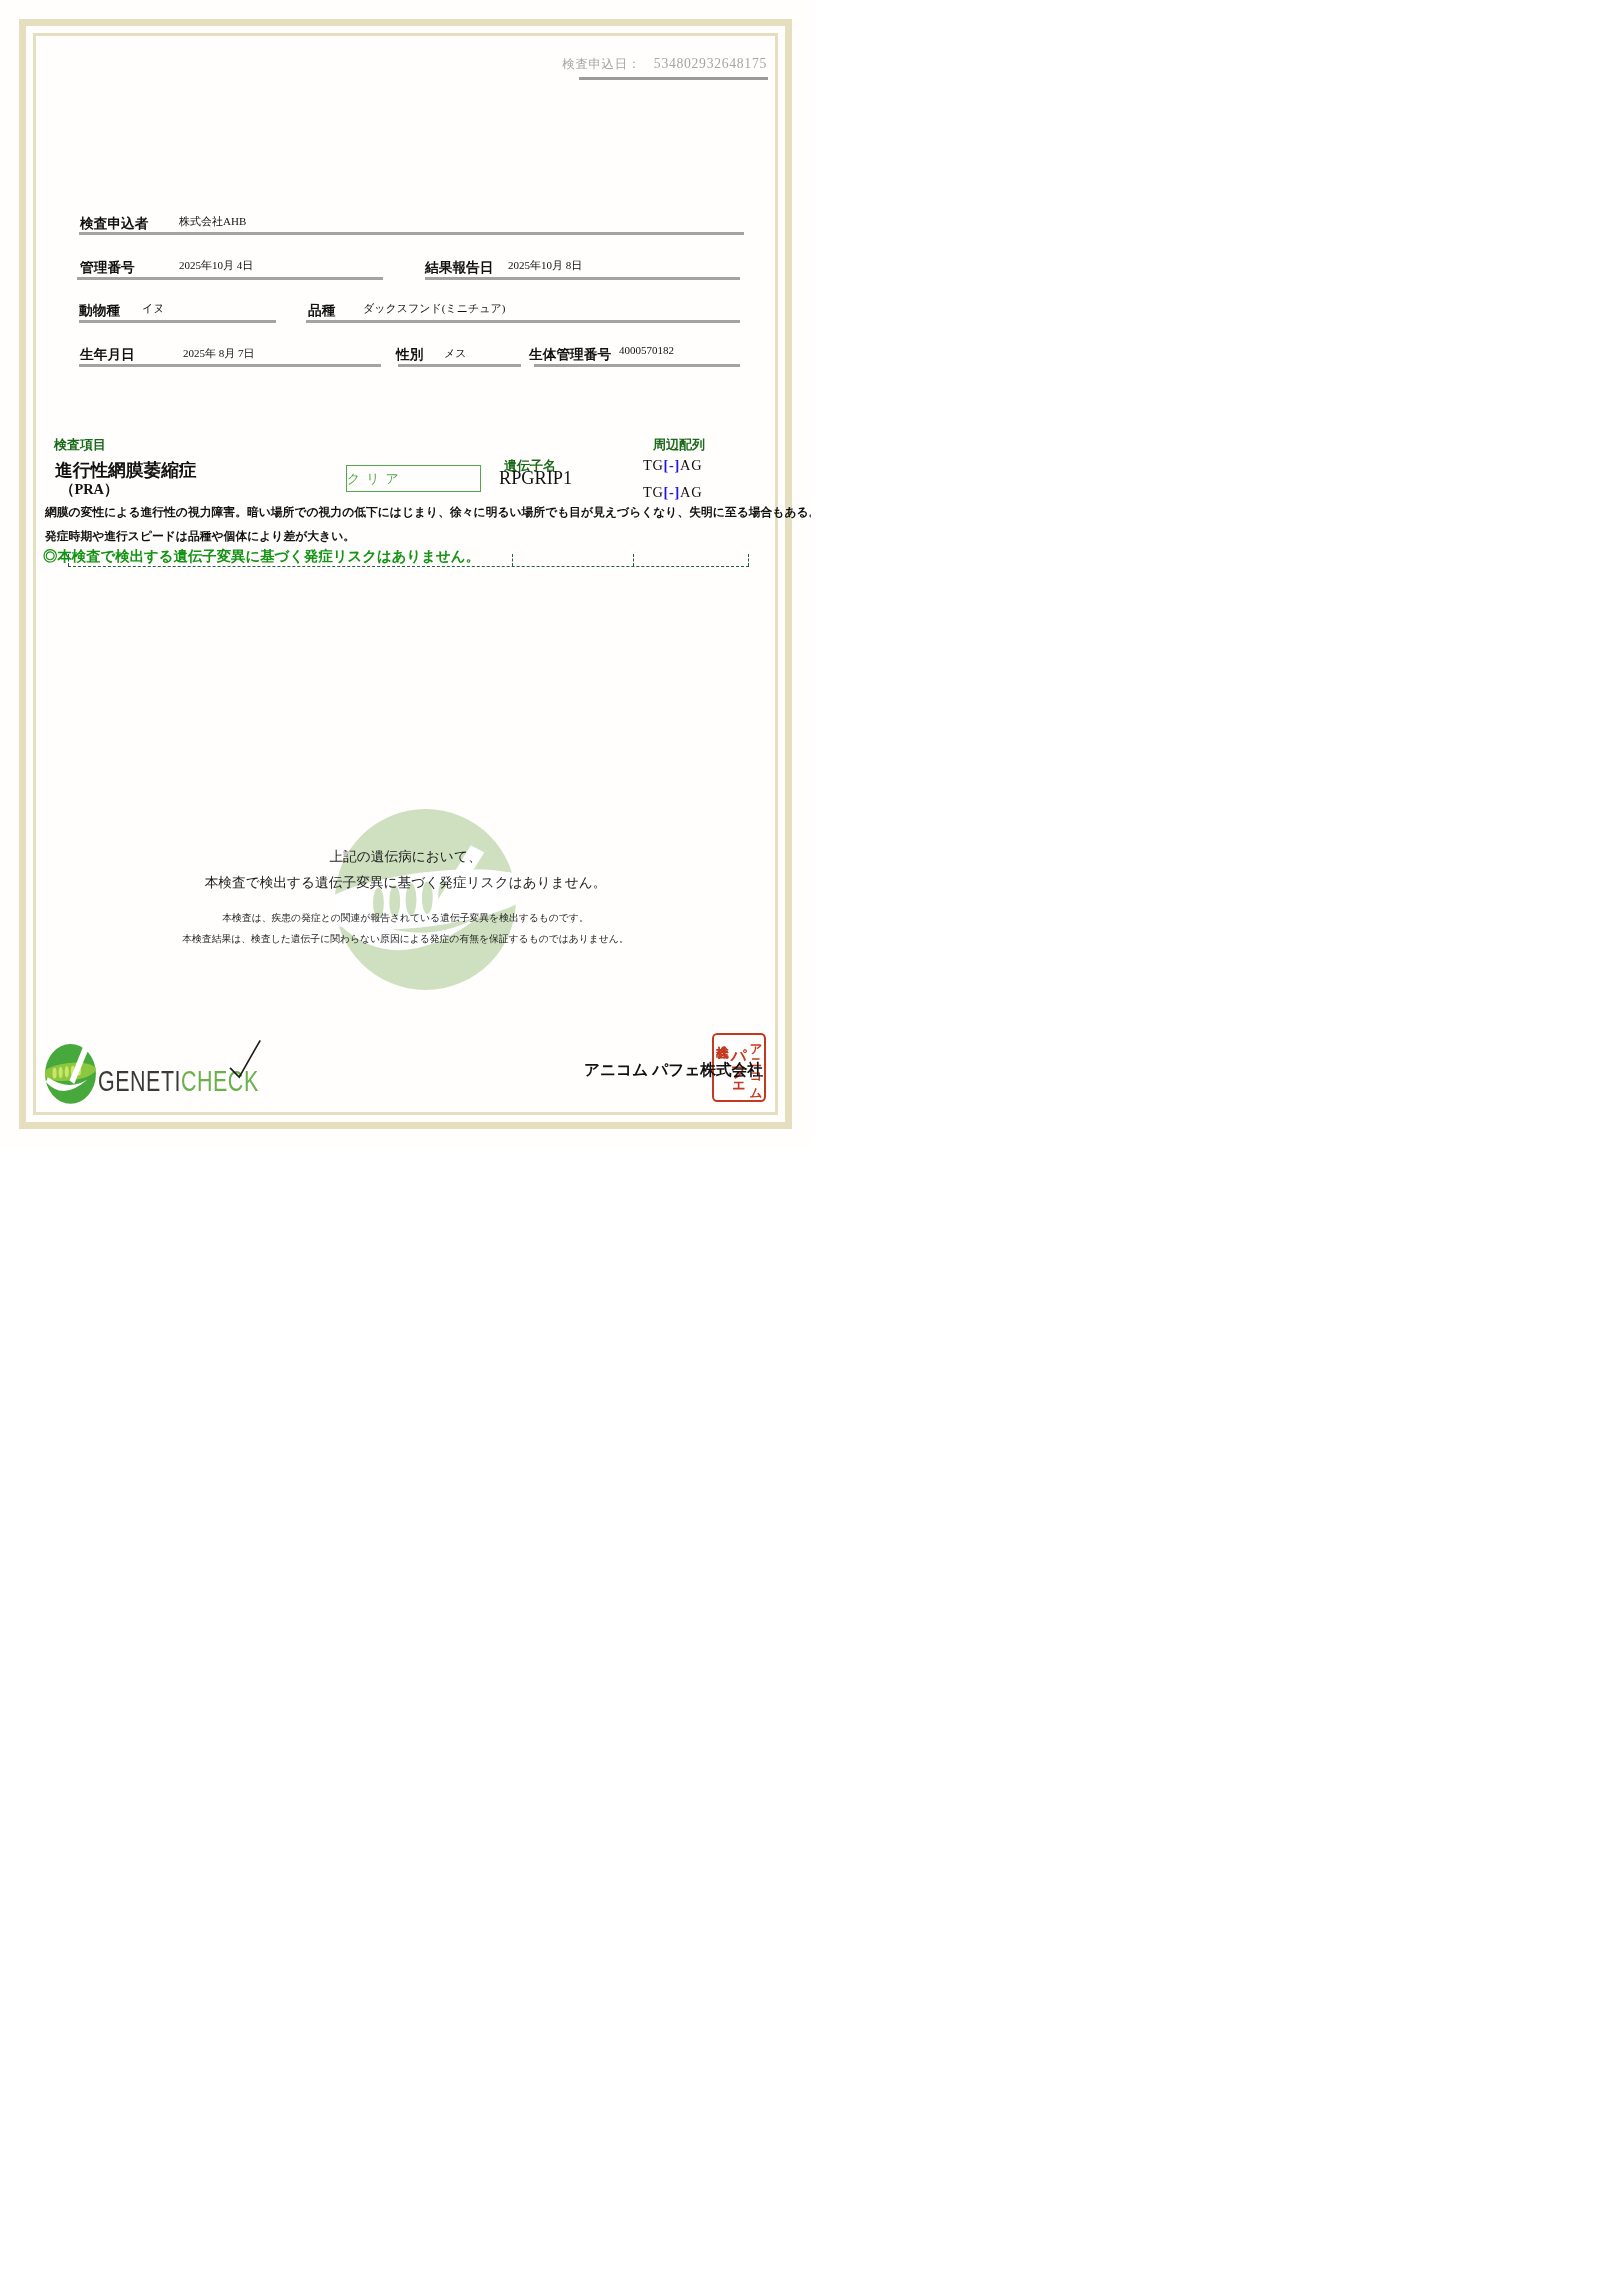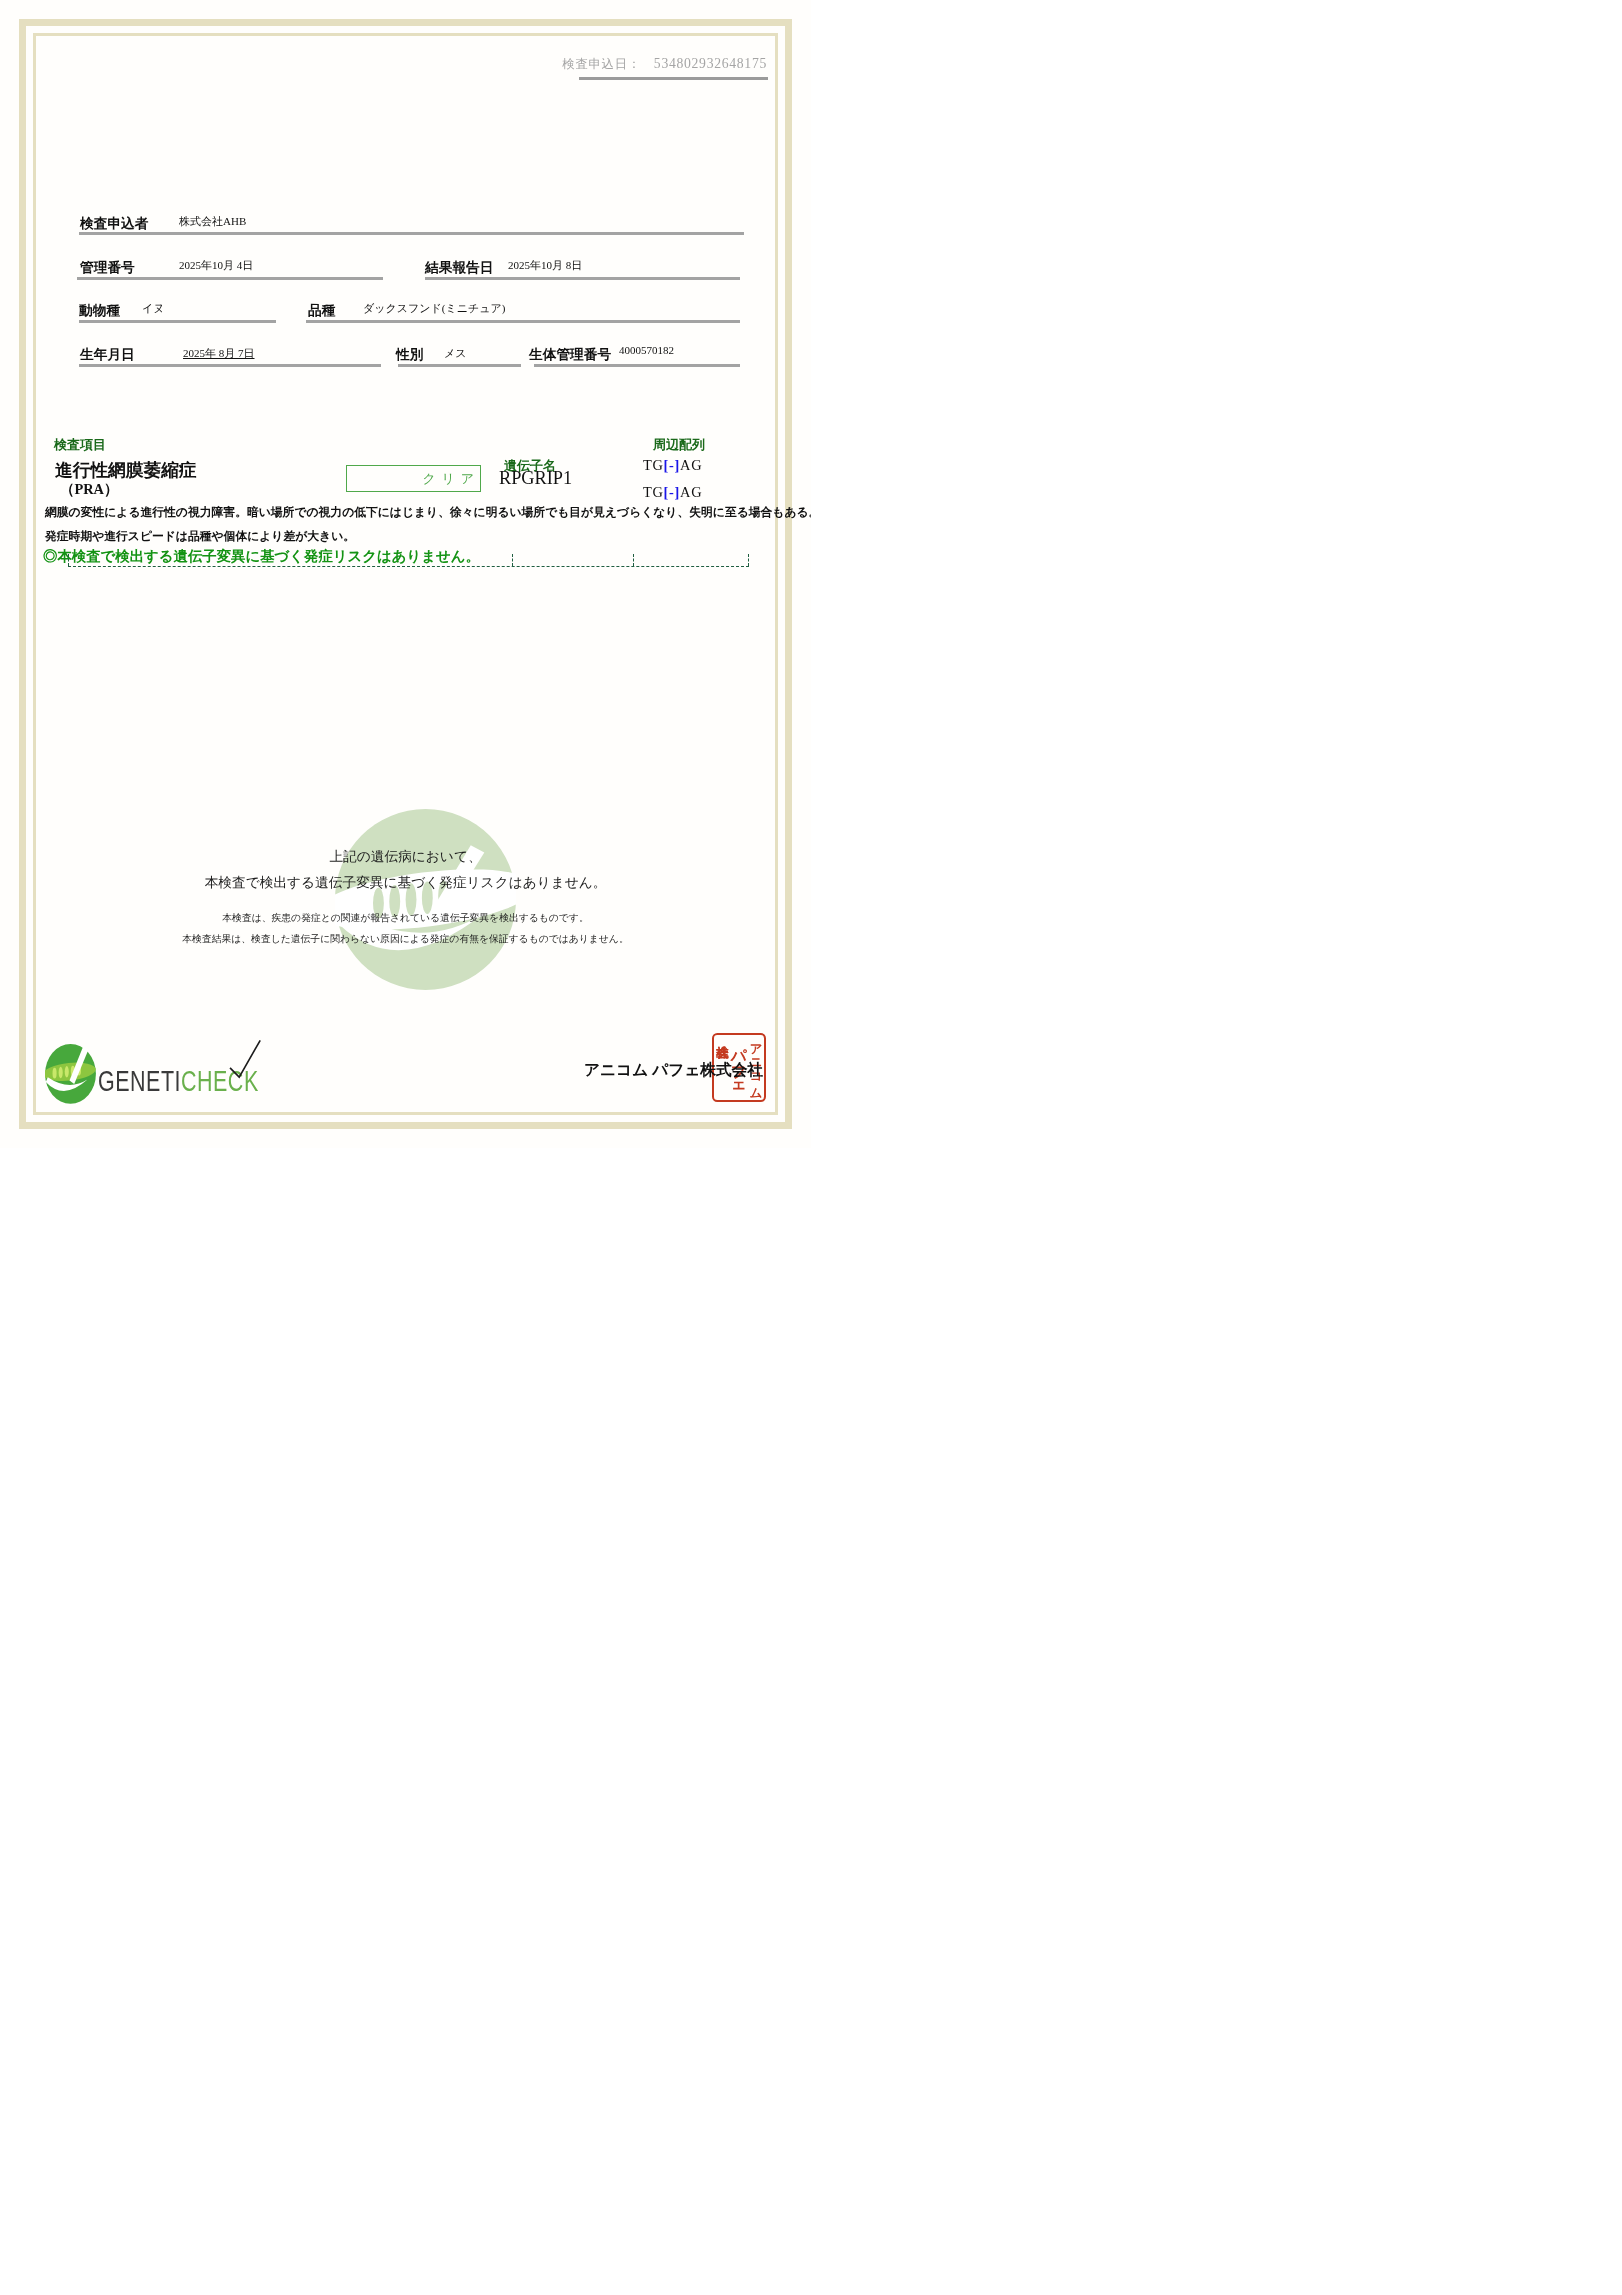--- a/index.html
+++ b/index.html
@@ -17,21 +17,21 @@
   .title{left:0;right:0;top:101px;text-align:center;font-size:47px;font-weight:bold;letter-spacing:2px;}
   
   .flabel{font-size:13.7px;font-weight:bold;white-space:nowrap;}
   .fvalue{font-size:11px;white-space:nowrap;}
   .uline{height:2.6px;background:#a3a3a3;}
   
   .ghead{font-size:13px;font-weight:bold;color:#1a691a;white-space:nowrap;}
   .item-name{left:55px;top:458px;font-size:17.7px;font-weight:bold;white-space:nowrap;}
   .item-sub{left:60px;top:480px;font-size:14.4px;font-weight:bold;white-space:nowrap;}
   .result-box{left:346px;top:465px;width:133px;height:25px;border:1.3px solid #4fa84a;
-              text-align:right;line-height:25px;font-size:13px;letter-spacing:5.9px;color:#4fa84a;}
+              text-align:left;line-height:25px;font-size:13px;letter-spacing:5.9px;color:#4fa84a;}
   .gene-name{left:499px;top:468px;font-size:18.3px;white-space:nowrap;}
   .seq{font-size:14.4px;white-space:nowrap;letter-spacing:0.7px;text-align:center;}
   .seq .var{color:#1a16e8;font-weight:bold;}
   .desc{font-size:11.8px;font-weight:bold;white-space:nowrap;}
   .risk{left:43px;top:547px;font-size:14.4px;font-weight:bold;color:#149314;white-space:nowrap;}
   .dash-h{left:68px;top:554px;width:681px;height:11.8px;border-bottom:1.3px dashed #1f5e40;}
   .dash-v{top:554px;width:0;height:11.8px;border-left:1.3px dashed #1f5e40;}
   
   .center-wrap{left:13px;width:785px;text-align:center;font-family:"Liberation Sans",sans-serif;}
   .sum-line{font-size:13.7px;color:#1c1c1c;}
@@ -90,21 +90,21 @@
   <div class="abs uline" style="left:425px;top:277px;width:315px;"></div>
 
   <span class="abs flabel" style="left:79px;top:302px;">動物種</span>
   <span class="abs fvalue" style="left:142px;top:301px;">イヌ</span>
   <div class="abs uline" style="left:79px;top:320px;width:197px;"></div>
   <span class="abs flabel" style="left:308px;top:302px;">品種</span>
   <span class="abs fvalue" style="left:363px;top:301px;">ダックスフンド(ミニチュア)</span>
   <div class="abs uline" style="left:306px;top:320px;width:434px;"></div>
 
   <span class="abs flabel" style="left:80px;top:346px;">生年月日</span>
-  <span class="abs fvalue" style="left:183px;top:346px;text-decoration:underline;">2025年 8月 7日</span>
+  <span class="abs fvalue" style="left:183px;top:346px;">2025年 8月 7日</span>
   <div class="abs uline" style="left:79px;top:364px;width:302px;"></div>
   <span class="abs flabel" style="left:396px;top:346px;">性別</span>
   <span class="abs fvalue" style="left:444px;top:346px;">メス</span>
   <div class="abs uline" style="left:398px;top:364px;width:123px;"></div>
   <span class="abs flabel" style="left:529px;top:346px;">生体管理番号</span>
   <span class="abs fvalue" style="left:619px;top:344px;">4000570182</span>
   <div class="abs uline" style="left:534px;top:364px;width:206px;"></div>
 
   <span class="abs ghead" style="left:54px;top:436px;">検査項目</span>
   <span class="abs ghead" style="left:504px;top:438px;margin-top:19px;">遺伝子名</span>

